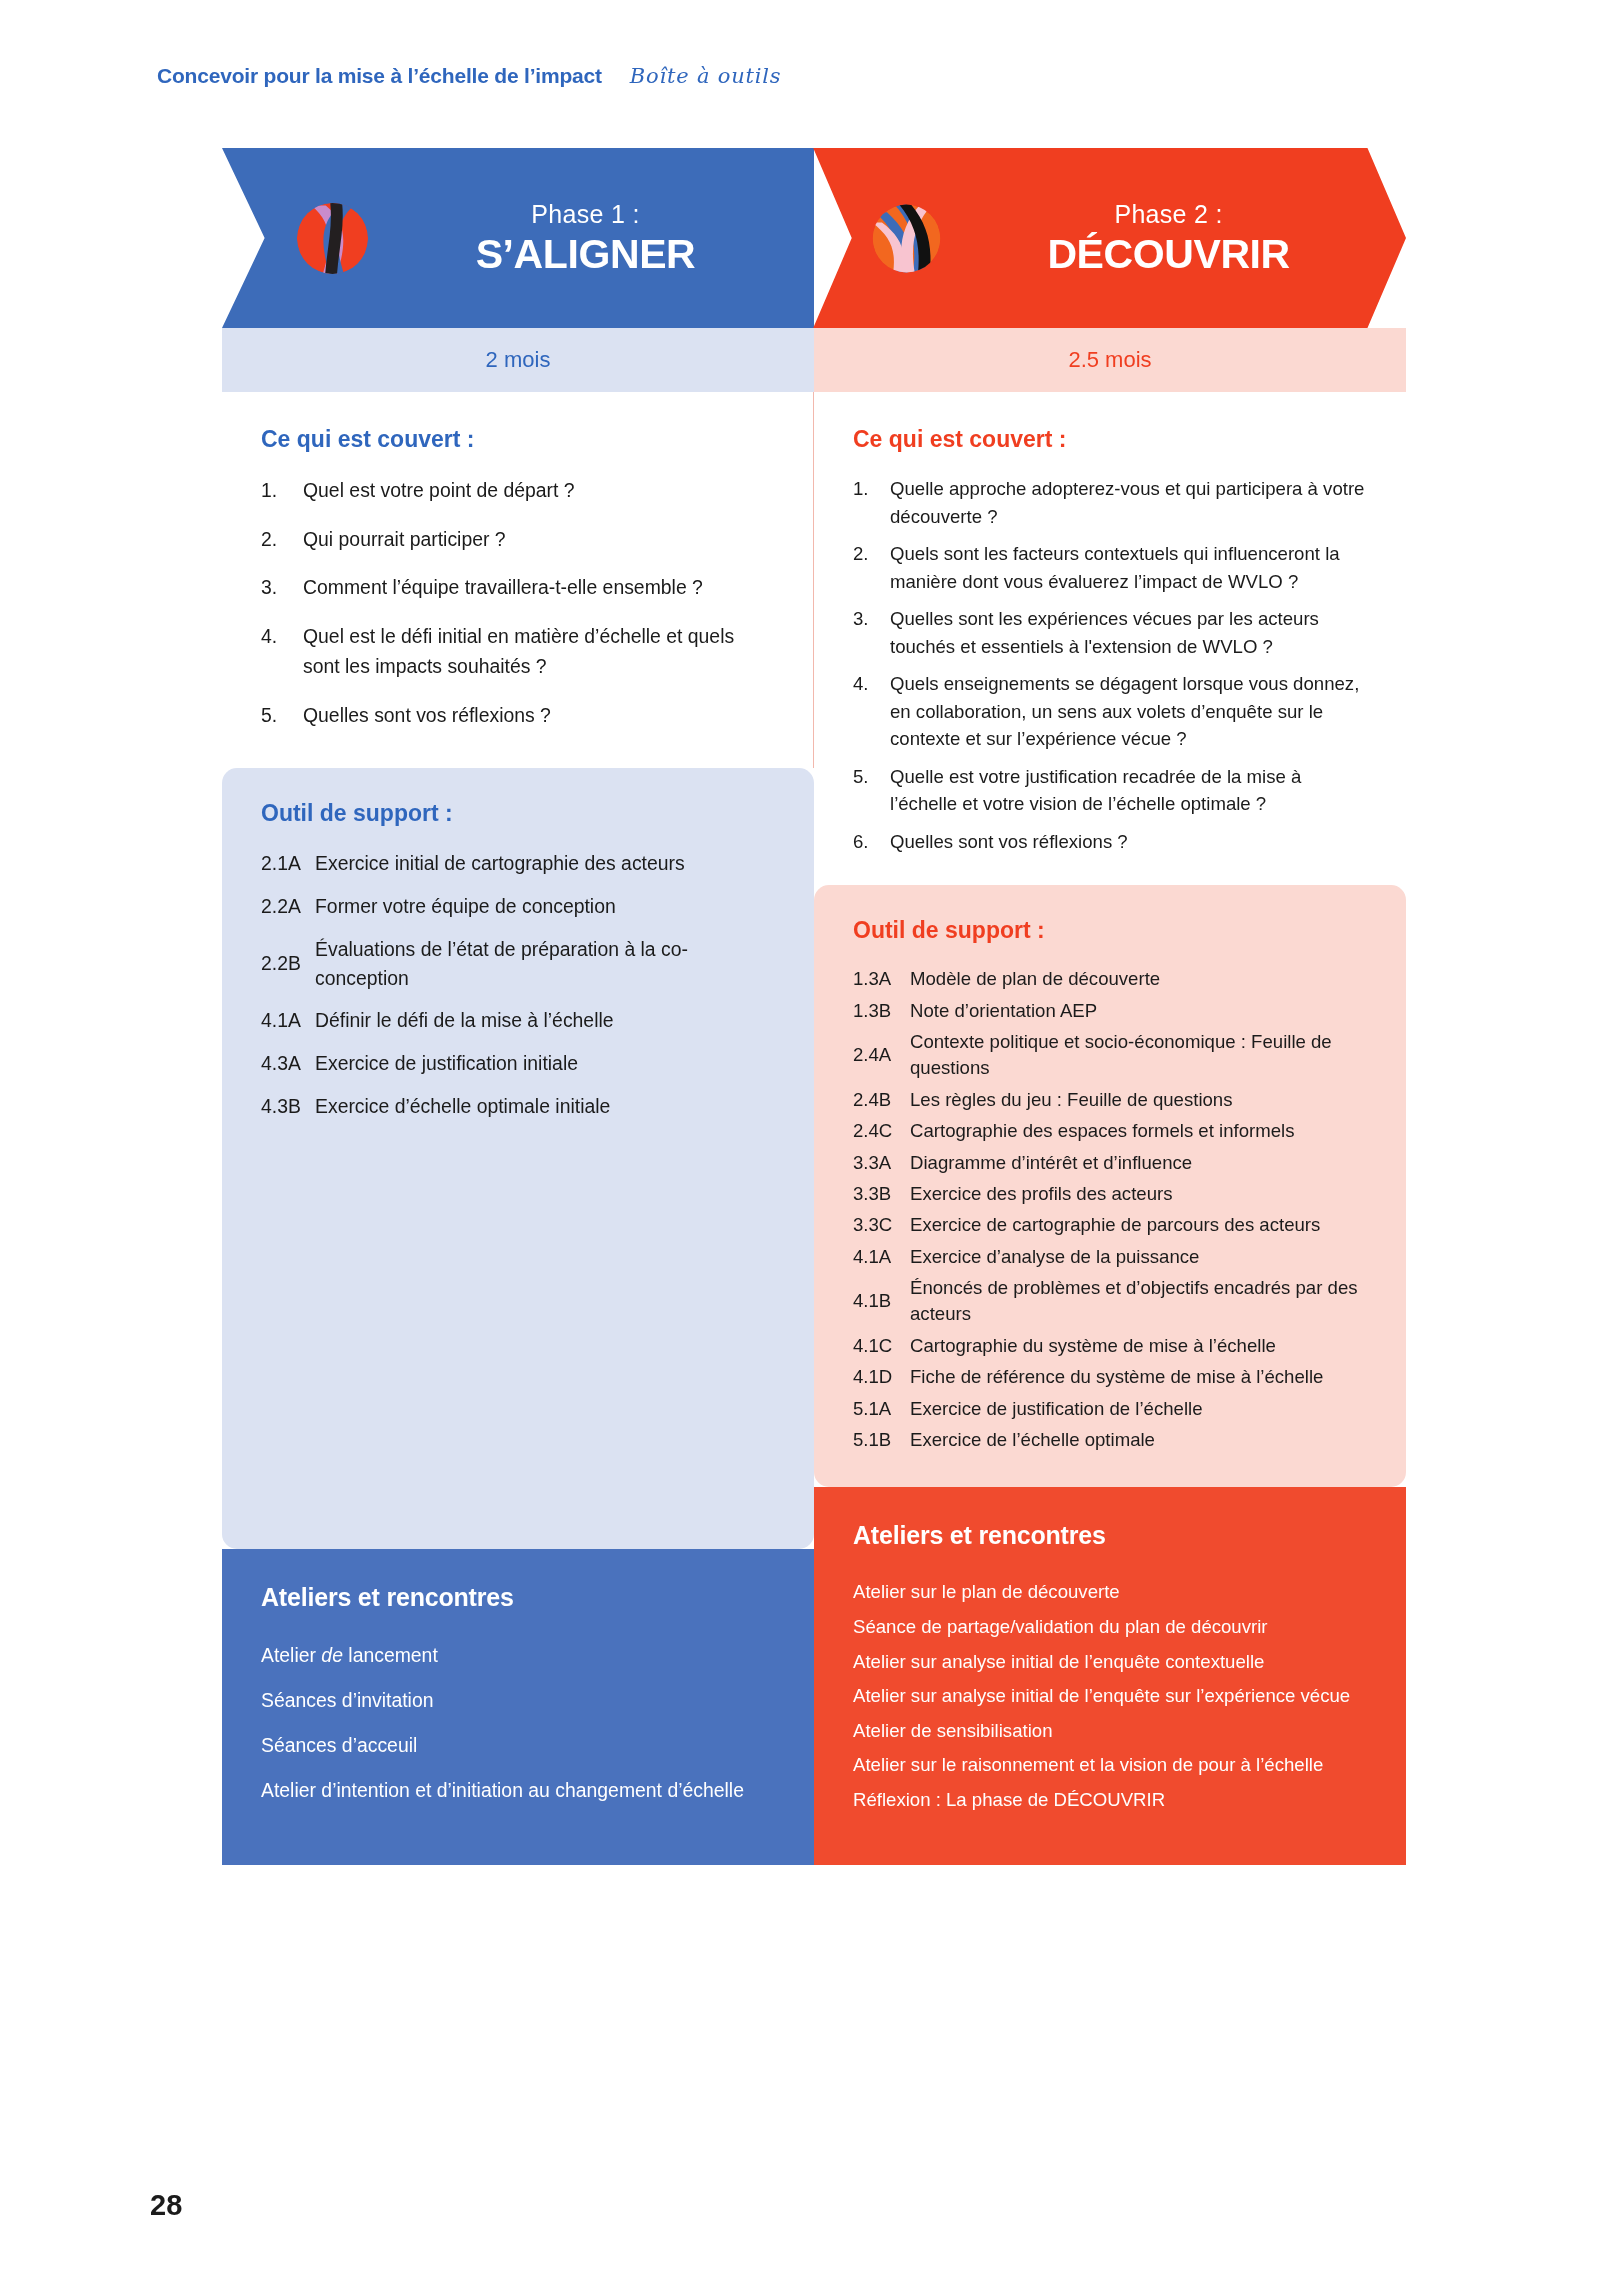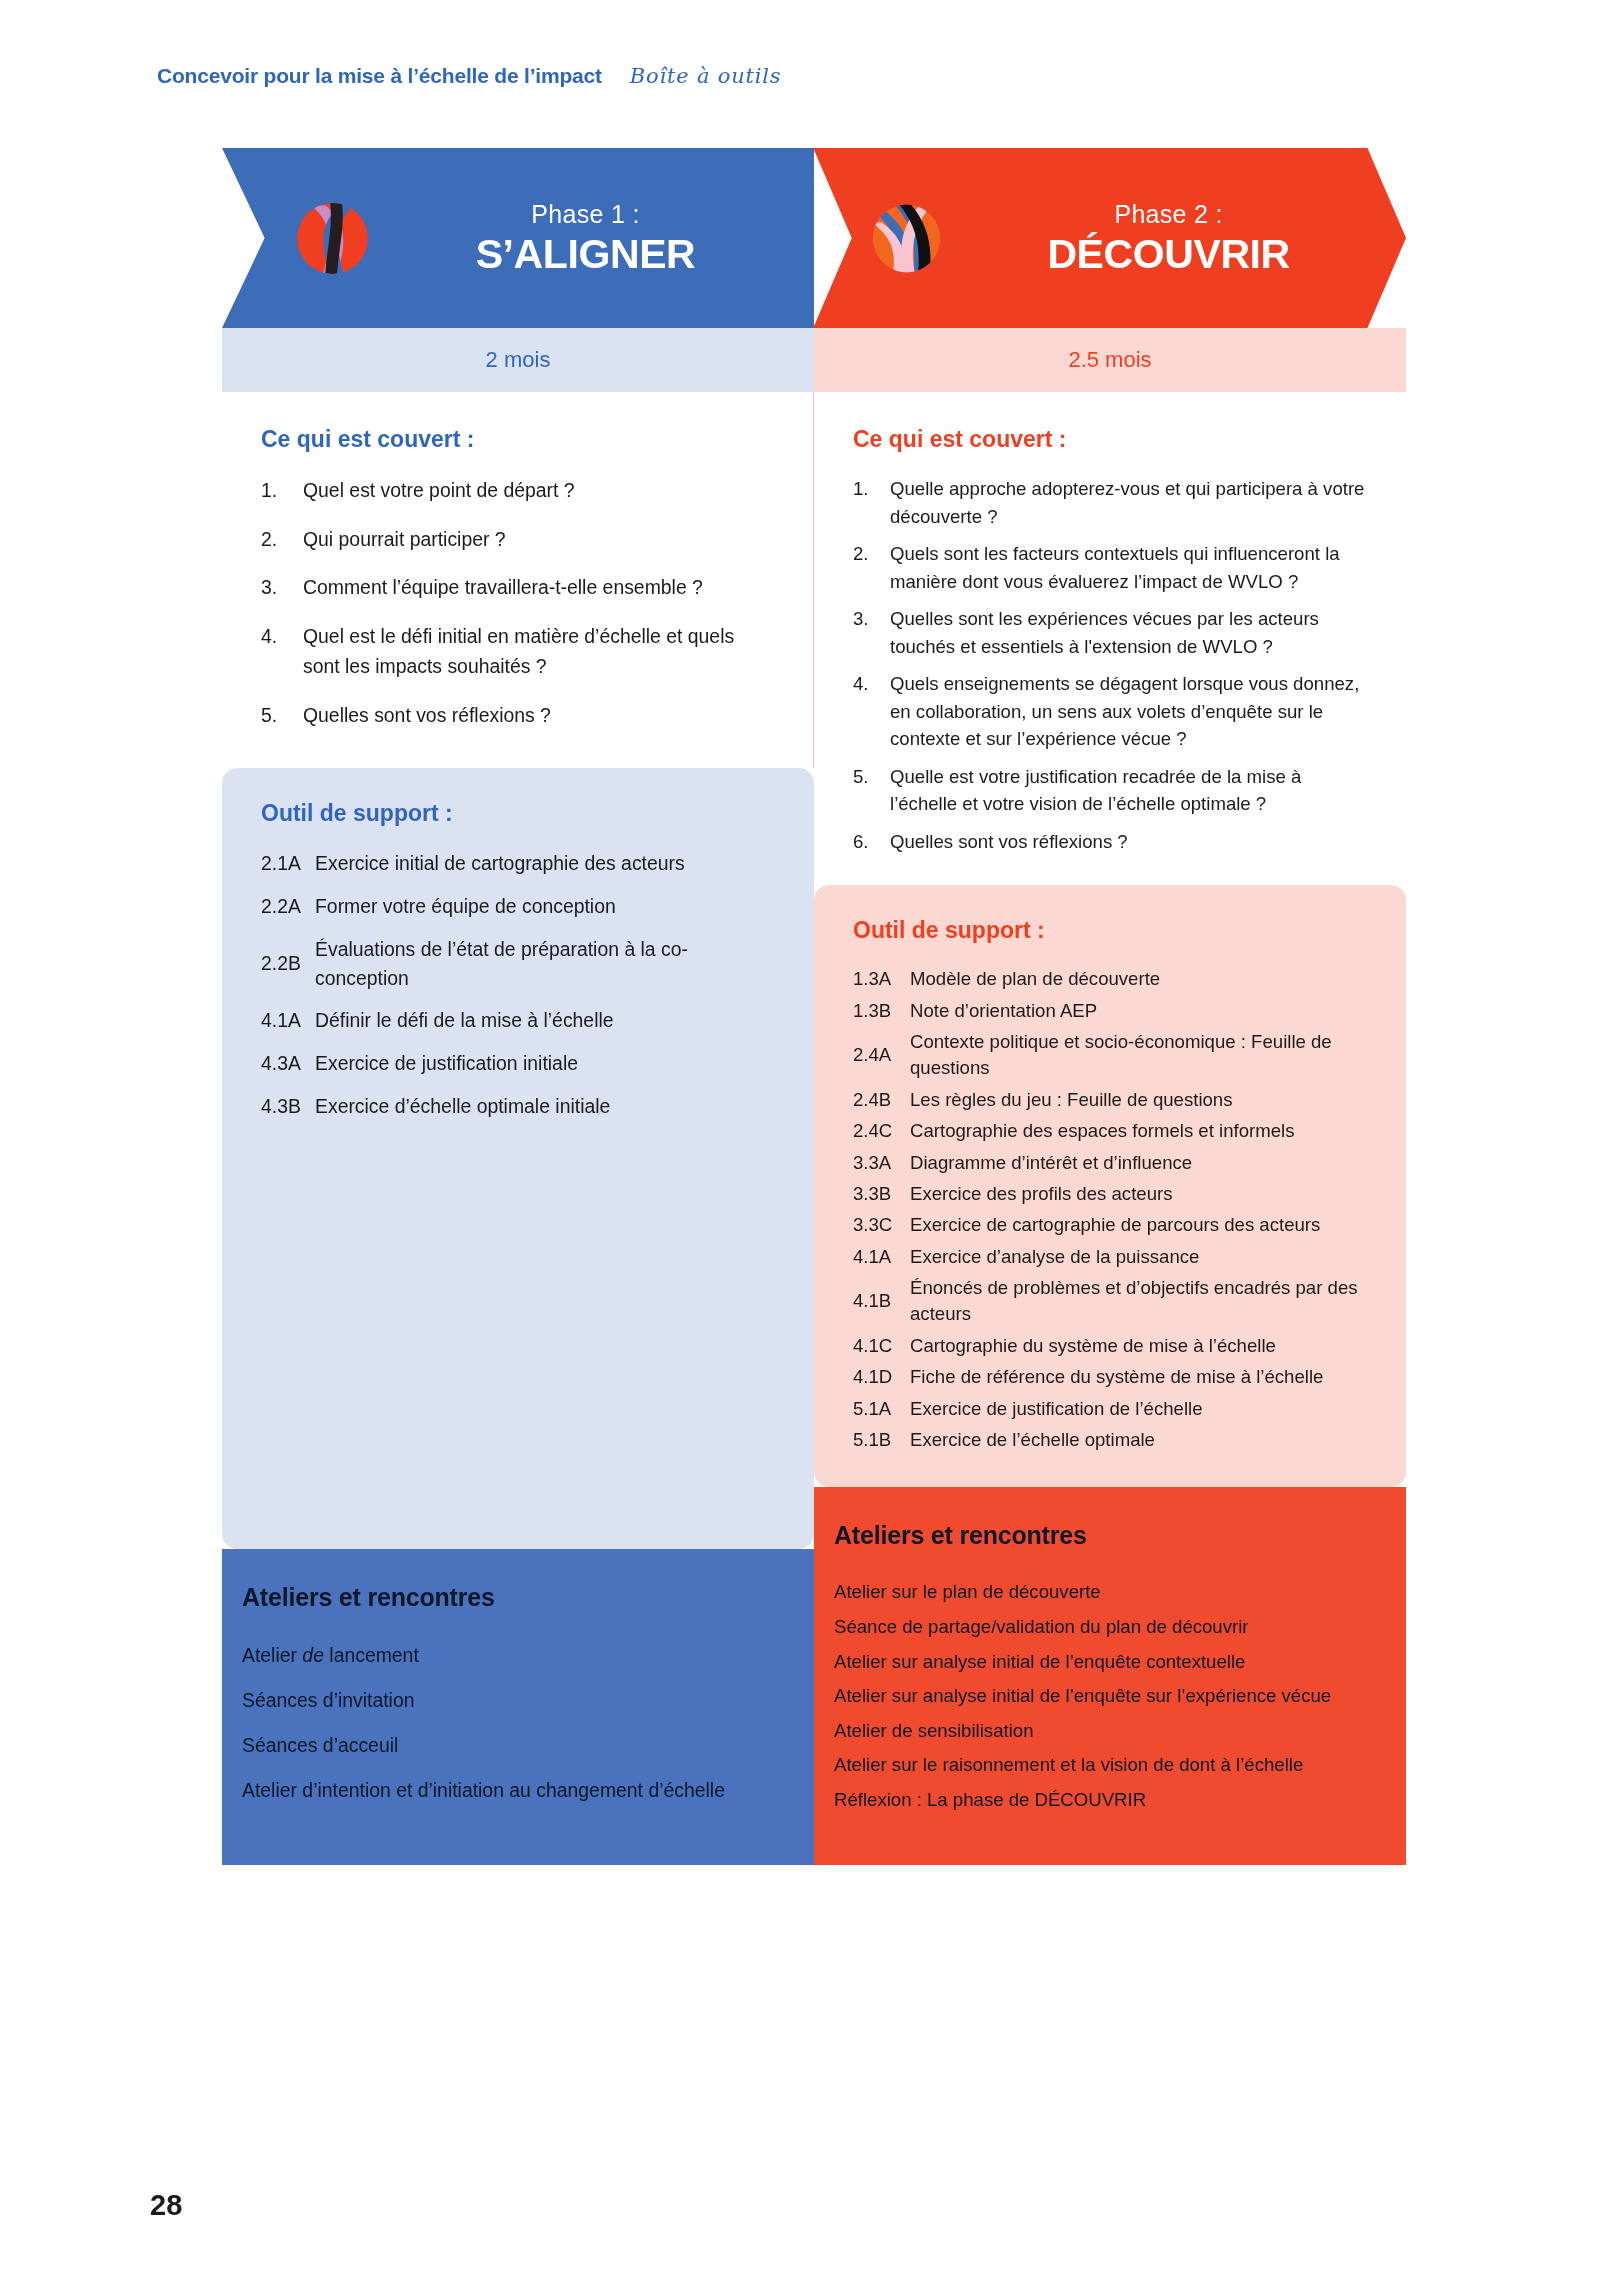--- a/index.html
+++ b/index.html
@@ -174,23 +174,23 @@
   ul.tool-list .code { flex: 0 0 auto; }
   ul.tool-list .label { flex: 1 1 auto; }
 
   .tool-list-p1 li { font-size: 19.4px; line-height: 1.5; margin-bottom: 13.5px; }
   .tool-list-p1 .code { width: 54px; }
   .tool-list-p2 li { font-size: 18.6px; line-height: 1.42; margin-bottom: 5px; }
   .tool-list-p2 .code { width: 57px; }
 
   
   .workshops {
-    padding: 34px 39px 44px 20px;
+    padding: 34px 39px 44px 39px;
     box-sizing: border-box;
-    color: #0f172a;
+    color: #ffffff;
   }
   .workshops-blue { background: #4a72bd; }
   .workshops-red  { background: #f04b2e; }
   .ws-title {
     font-size: 25px;
     font-weight: bold;
     margin: 0 0 29px 0;
     letter-spacing: -0.2px;
   }
   ul.ws-list {
@@ -436,21 +436,21 @@
     </div>
 
     <div class="workshops workshops-red">
       <div class="ws-title">Ateliers et rencontres</div>
       <ul class="ws-list ws-list-p2">
         <li>Atelier sur le plan de découverte</li>
         <li>Séance de partage/validation du plan de découvrir</li>
         <li>Atelier sur analyse initial de l’enquête contextuelle</li>
         <li>Atelier sur analyse initial de l’enquête sur l’expérience vécue</li>
         <li>Atelier de sensibilisation</li>
-        <li>Atelier sur le raisonnement et la vision de dont à l’échelle</li>
+        <li>Atelier sur le raisonnement et la vision de pour à l’échelle</li>
         <li>Réflexion : La phase de DÉCOUVRIR</li>
       </ul>
     </div>
   </div>
 </div>
 
 <div class="page-number">28</div>
 
 
 </body></html>

